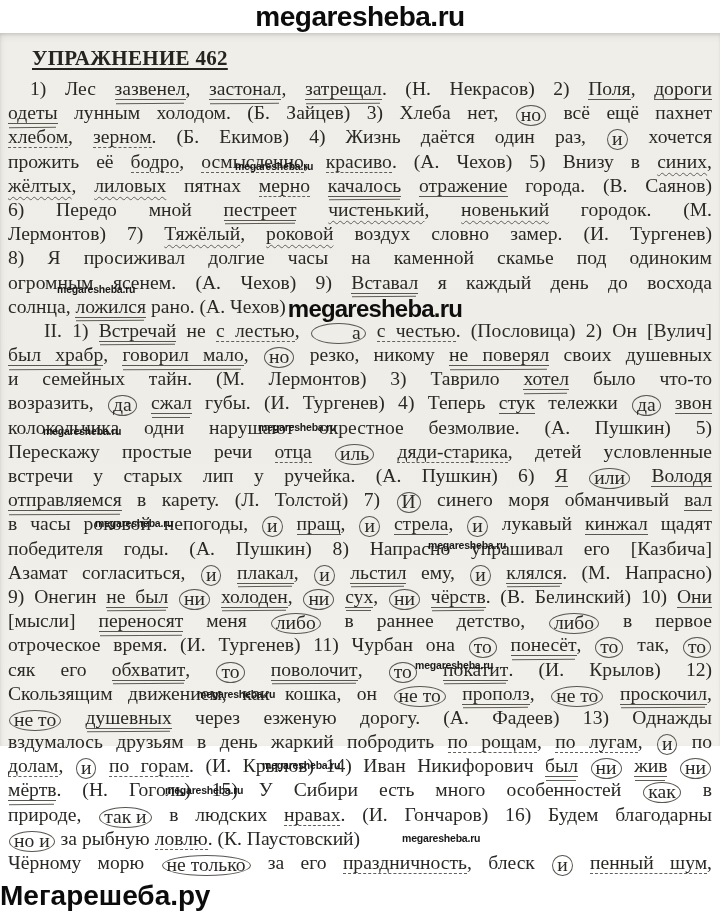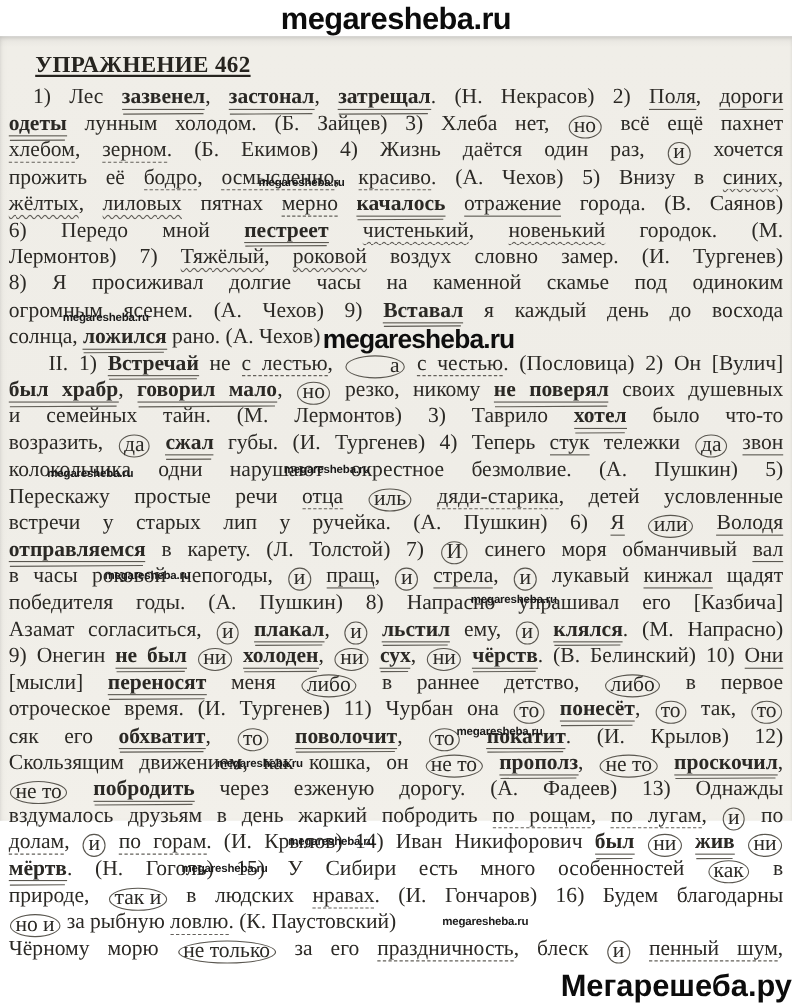--- a/index.html
+++ b/index.html
@@ -29,42 +29,42 @@
   }
   .line{
     font-size:19.6px;line-height:24.2px;height:24.2px;color:#2b2925;
     text-align:justify;text-align-last:justify;overflow:visible;
   }
   .line.noj{text-align:left;text-align-last:left;}
   .line.ind1{text-indent:22px;}
   .line.ind2{text-indent:36px;}
   
   .u  {border-bottom:1.6px solid #5a5750;}
-  .u2 {border-bottom:1.6px solid #5a5750;position:relative;font-weight:bold;}
+  .u2 {border-bottom:1.6px solid #5a5750;position:relative;}
   .u2::after{
     content:"";position:absolute;left:1px;right:2px;bottom:-4.5px;
     border-top:1.5px solid #5f5c55;transform:rotate(-.35deg);
   }
   .w  {text-decoration:underline;text-decoration-style:wavy;
        text-decoration-color:#63605a;text-decoration-thickness:1.2px;text-underline-offset:4px;}
   .d  {border-bottom:1.8px dashed #63605a;}
   .c  {display:inline-block;border:1.5px solid #5a5750;border-radius:50%;
        padding:0 4px 2px 4px;margin:0 1px;line-height:17px;vertical-align:-2px;}
   
   .wm-big{
     font-family:"Liberation Sans", sans-serif;font-weight:700;font-size:24px;
     color:#0e0e0e;letter-spacing:-0.8px;margin-left:2px;vertical-align:-4px;
   }
   .wm-small{
     position:absolute;font-family:"Liberation Sans", sans-serif;font-weight:700;
     font-size:10.5px;color:#191919;letter-spacing:-0.2px;white-space:nowrap;z-index:3;
   }
   .footer-band{position:absolute;left:0;top:878px;width:720px;height:36px;background:#ffffff;}
   .footer-wm{
-    position:absolute;top:880px;left:0;width:720px;text-align:right;
+    position:absolute;top:880px;left:0;width:720px;text-align:left;
     font-family:"Liberation Sans", sans-serif;font-weight:700;font-size:28px;color:#0c0c0c;
   }
 </style>
 </head>
 <body>
 
 <div class="page">
 
   <div class="header-wm">megaresheba.ru</div>
 
@@ -91,21 +91,21 @@
           <div class="line"><span>встречи у старых лип у ручейка. (А. Пушкин) 6) </span><span class="u">Я</span><span> </span><span class="c">или</span><span> </span><span class="u">Володя</span></div>
           <div class="line"><span class="u2">отправляемся</span><span> в карету. (Л. Толстой) 7) </span><span class="c">И</span><span> синего моря обманчивый </span><span class="u">вал</span></div>
           <div class="line"><span>в часы роковой непогоды, </span><span class="c">и</span><span> </span><span class="u">пращ</span><span>, </span><span class="c">и</span><span> </span><span class="u">стрела</span><span>, </span><span class="c">и</span><span> лукавый </span><span class="u">кинжал</span><span> щадят</span></div>
           <div class="line"><span>победителя годы. (А. Пушкин) 8) Напрасно упрашивал его [Казбича]</span></div>
           <div class="line"><span>Азамат согласиться, </span><span class="c">и</span><span> </span><span class="u2">плакал</span><span>, </span><span class="c">и</span><span> </span><span class="u2">льстил</span><span> ему, </span><span class="c">и</span><span> </span><span class="u2">клялся</span><span>. (М. Напрасно)</span></div>
           <div class="line"><span>9) Онегин </span><span class="u2">не был</span><span> </span><span class="c">ни</span><span> </span><span class="u2">холоден</span><span>, </span><span class="c">ни</span><span> </span><span class="u2">сух</span><span>, </span><span class="c">ни</span><span> </span><span class="u2">чёрств</span><span>. (В. Белинский) 10) </span><span class="u">Они</span></div>
           <div class="line"><span>[мысли] </span><span class="u2">переносят</span><span> меня </span><span class="c">либо</span><span> в раннее детство, </span><span class="c">либо</span><span> в первое</span></div>
           <div class="line"><span>отроческое время. (И. Тургенев) 11) Чурбан она </span><span class="c">то</span><span> </span><span class="u2">понесёт</span><span>, </span><span class="c">то</span><span> так, </span><span class="c">то</span></div>
           <div class="line"><span>сяк его </span><span class="u2">обхватит</span><span>, </span><span class="c">то</span><span> </span><span class="u2">поволочит</span><span>, </span><span class="c">то</span><span> </span><span class="u2">покатит</span><span>. (И. Крылов) 12)</span></div>
           <div class="line"><span>Скользящим движением, как кошка, он </span><span class="c">не то</span><span> </span><span class="u2">прополз</span><span>, </span><span class="c">не то</span><span> </span><span class="u2">проскочил</span><span>,</span></div>
-          <div class="line"><span class="c">не то</span><span> </span><span class="u2">побродить</span><span> через езженую дорогу. (А. Фадеев) 13) Однажды</span></div>
+          <div class="line"><span class="c">не то</span><span> </span><span class="u2">душевных</span><span> через езженую дорогу. (А. Фадеев) 13) Однажды</span></div>
           <div class="line"><span>вздумалось друзьям в день жаркий побродить </span><span class="d">по рощам</span><span>, </span><span class="d">по лугам</span><span>, </span><span class="c">и</span><span> по</span></div>
           <div class="line"><span class="d">долам</span><span>, </span><span class="c">и</span><span> </span><span class="d">по горам</span><span>. (И. Крылов) 14) Иван Никифорович </span><span class="u2">был</span><span> </span><span class="c">ни</span><span> </span><span class="u2">жив</span><span> </span><span class="c">ни</span></div>
           <div class="line"><span class="u2">мёртв</span><span>. (Н. Гоголь) 15) У Сибири есть много особенностей </span><span class="c">как</span><span> в</span></div>
           <div class="line"><span>природе, </span><span class="c">так и</span><span> в людских </span><span class="d">нравах</span><span>. (И. Гончаров) 16) Будем благодарны</span></div>
           <div class="line noj"><span class="c">но и</span><span> за рыбную </span><span class="d">ловлю</span><span>. (К. Паустовский)</span></div>
           <div class="line"><span>Чёрному морю </span><span class="c">не только</span><span> за его </span><span class="d">праздничность</span><span>, блеск </span><span class="c">и</span><span> </span><span class="d">пенный шум</span><span>,</span></div>
         </div>
     </div>
   </div>
 

